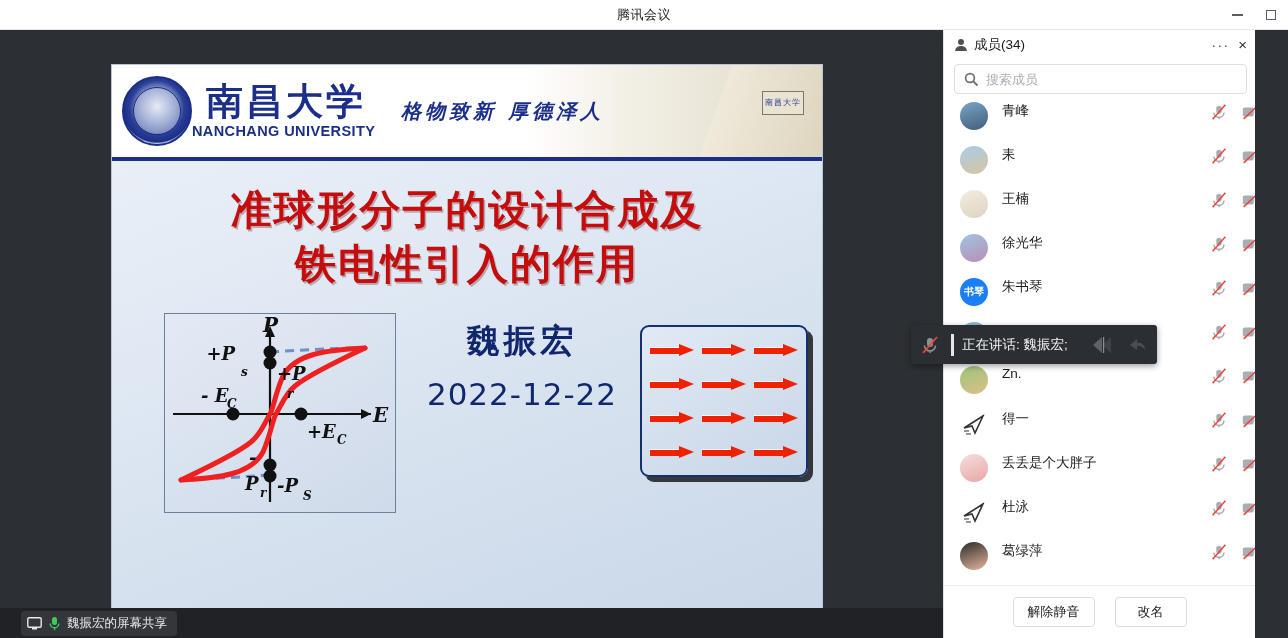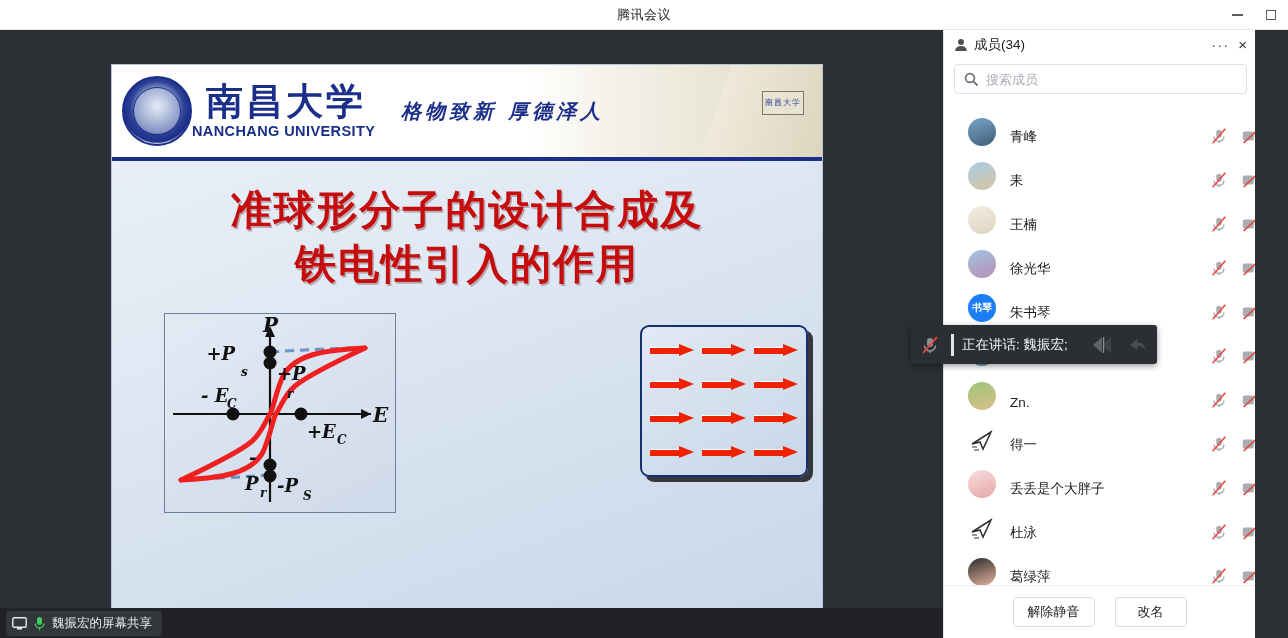--- a/index.html
+++ b/index.html
@@ -132,21 +132,21 @@
     box-shadow:0 2px 6px rgba(0,0,0,.4); z-index:40;
   }
   .speaking .bar { width:3px; height:22px; background:#e6e6e6; margin-left:6px; }
   .speaking .micoff { width:22px; margin:0 4px 0 0; position:relative; }
   .speaking .sp-txt { color:#f2f2f2; font-size:13.5px; margin-left:8px; white-space:nowrap; }
   .speaking .ctrl { margin-left:auto; display:flex; align-items:center; gap:2px; padding-right:10px; }
 
   
   .statusbar {
     position:absolute; left:0; top:608px; width:943px; height:30px;
-    background:#202225; display:flex; align-items:center; padding-left:6px;
+    background:#202225; display:flex; align-items:center; padding-left:21px;
   }
   .share-chip {
     display:flex; align-items:center; gap:7px;
     background:#33373c; border-radius:4px; padding:4px 10px 4px 6px;
   }
   .share-chip .lbl { color:#e8e8e8; font-size:12.5px; }
 
   
   .panel {
     position:absolute; left:943px; top:30px; width:312px; height:608px;
@@ -167,21 +167,21 @@
     height:30px; border:1px solid #dcdfe6; border-radius:4px;
     display:flex; align-items:center; padding:8px 9px; background:#fff;
   }
   .searchbox input {
     border:0; outline:0; flex:1; font-size:13px; color:#333; margin-left:8px;
     font-family:"Liberation Sans",sans-serif; background:transparent;
   }
   .searchbox input::placeholder { color:#a9adb5; }
 
   .plist { flex:1; overflow:hidden; position:relative; }
-  .prow { height:44px; display:flex; align-items:flex-end; padding:0 6px 0 24px; }
+  .prow { height:44px; display:flex; align-items:flex-start; padding:0 6px 0 16px; }
   .avatar {
     width:28px; height:28px; border-radius:50%; flex:0 0 auto; overflow:hidden;
     display:flex; align-items:center; justify-content:center;
     font-size:10px; color:#fff; font-weight:bold; letter-spacing:0;
   }
   .pname { font-size:13.5px; color:#1d1d1d; margin-left:14px; white-space:nowrap; }
   .prow .icons { margin-left:auto; display:flex; align-items:center; gap:12px; padding-right:2px; }
 
   .panel-foot {
     height:53px; border-top:1px solid #ededed; flex:0 0 auto;
@@ -270,20 +270,24 @@
               <text x="172" y="130" font-size="12">C</text>
               <text x="84" y="150" font-size="18">-</text>
               <text x="80" y="176" font-size="18">P</text>
               <text x="95" y="183" font-size="12">r</text>
               <text x="112" y="178" font-size="18">-P</text>
               <text x="138" y="186" font-size="12">S</text>
             </g>
           </svg>
         </div>
 
+        <div class="presenter">
+          <div class="who">魏振宏</div>
+          <div class="when">2022-12-22</div>
+        </div>
 
         <div class="fig-arrows">
           <div class="arrow">
               <span class="shaft"></span>
               <span class="head"></span>
             </div>
           <div class="arrow">
               <span class="shaft"></span>
               <span class="head"></span>
             </div>

